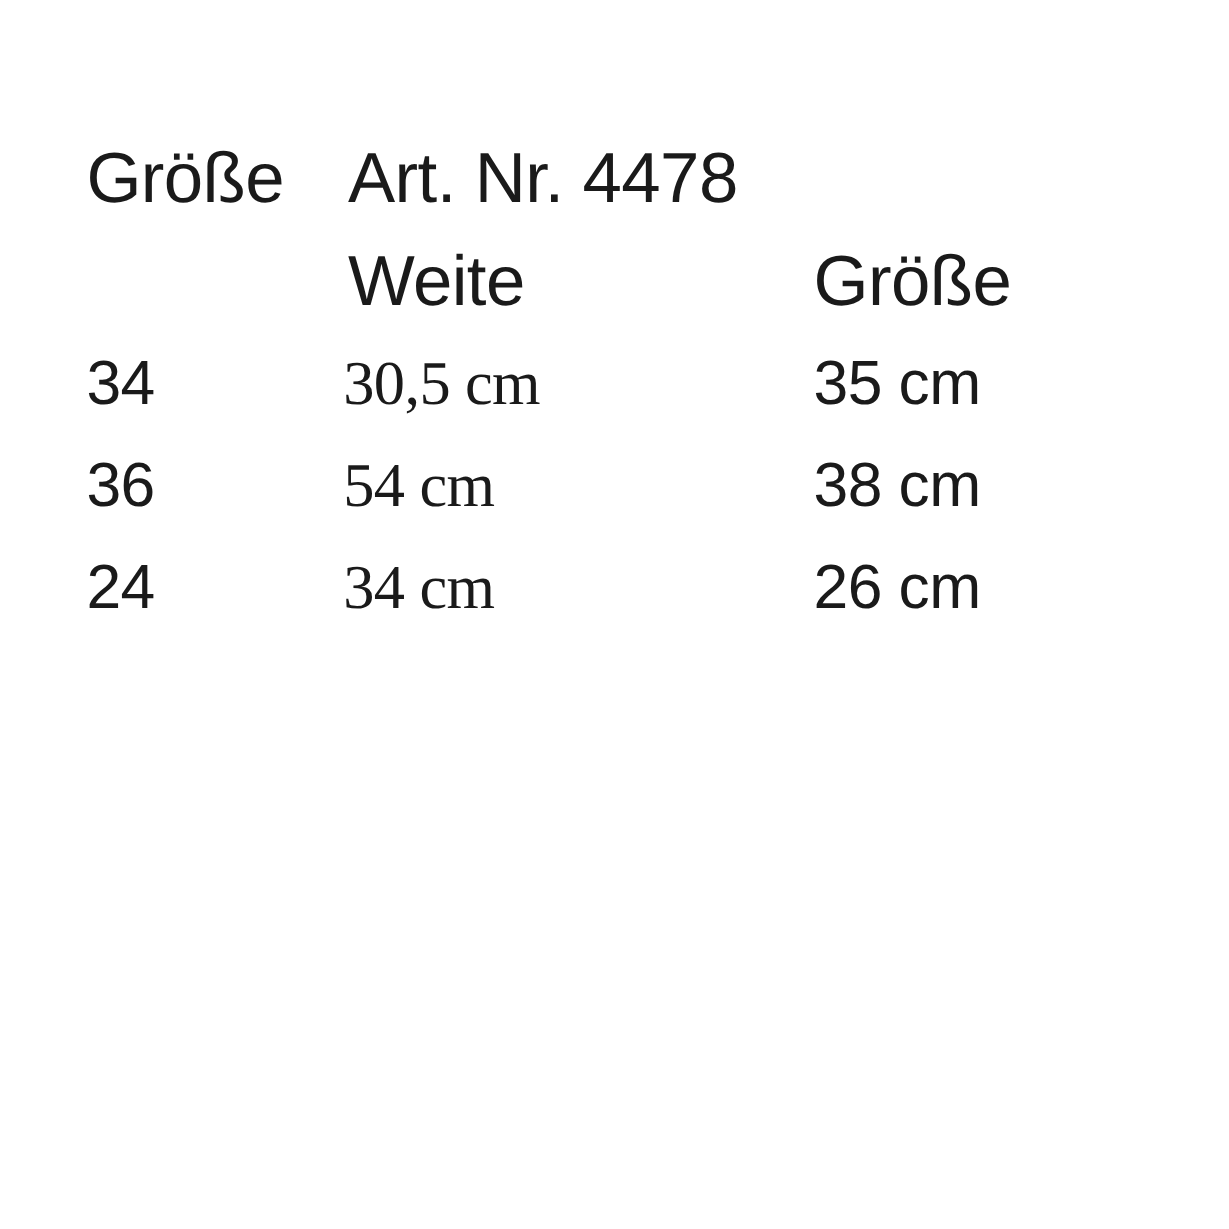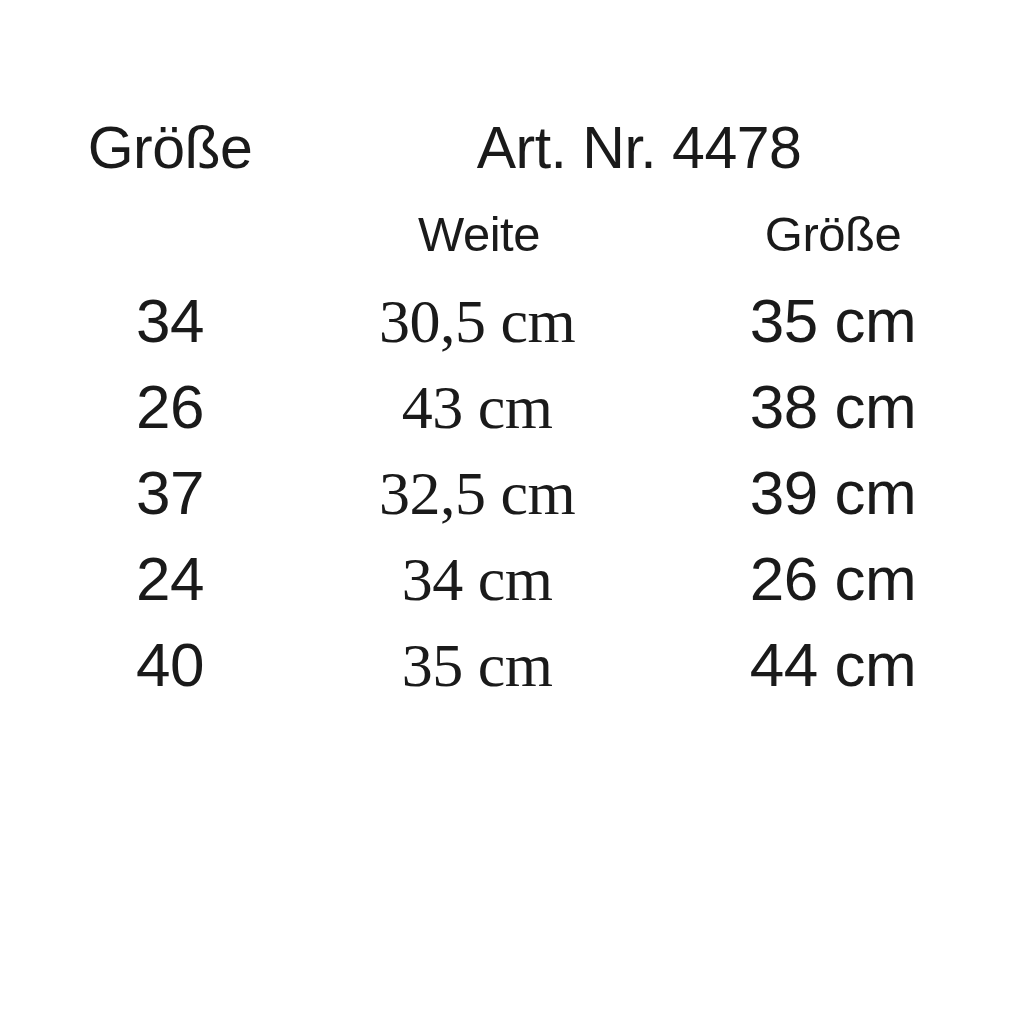--- a/index.html
+++ b/index.html
@@ -22,21 +22,21 @@
     padding: 108px 0 0 0;
   }
   .size-table {
     border-collapse: collapse;
     margin-left: 72px;
     table-layout: fixed;
   }
   .size-table td, .size-table th {
     padding: 0;
     font-weight: normal;
-    text-align: center;
+    text-align: left;
     vertical-align: baseline;
     white-space: nowrap;
     letter-spacing: -0.5px;
   }
   col.c-size { width: 196px; }
   col.c-width { width: 400px; }
   col.c-height { width: 320px; }
 
   .title-row td {
     font-size: 59px;
@@ -44,27 +44,27 @@
     height: 80px;
     padding-bottom: 6px;
   }
   .title-label {
     letter-spacing: -1px;
   }
   .title-art {
     letter-spacing: -1px;
   }
   .subhead-row td {
-    font-size: 49px;
+    font-size: 59px;
     line-height: 80px;
     height: 80px;
     padding-bottom: 4px;
   }
   .data-row td {
-    font-size: 62px;
+    font-size: 52px;
     line-height: 85px;
     height: 85px;
   }
   .pad-left-sub {
     padding-left: 22px !important;
   }
   .pad-left-val {
     padding-left: 18px !important;
     font-family: Liberation Serif, serif;
   }
@@ -92,34 +92,24 @@
         <td class="pad-left-sub">Weite</td>
         <td class="pad-left-h">Größe</td>
       </tr>
 
       <tr class="data-row">
         <td>34</td>
         <td class="pad-left-val">30,5 cm</td>
         <td class="pad-left-h">35 cm</td>
       </tr>
       <tr class="data-row">
-        <td>26</td>
-        <td class="pad-left-val">43 cm</td>
+        <td>36</td>
+        <td class="pad-left-val">54 cm</td>
         <td class="pad-left-h">38 cm</td>
-      </tr>
-      <tr class="data-row">
-        <td>37</td>
-        <td class="pad-left-val">32,5 cm</td>
-        <td class="pad-left-h">39 cm</td>
       </tr>
       <tr class="data-row">
         <td>24</td>
         <td class="pad-left-val">34 cm</td>
         <td class="pad-left-h">26 cm</td>
       </tr>
-      <tr class="data-row">
-        <td>40</td>
-        <td class="pad-left-val">35 cm</td>
-        <td class="pad-left-h">44 cm</td>
-      </tr>
     </tbody>
   </table>
 </div>
 
 </body></html>

